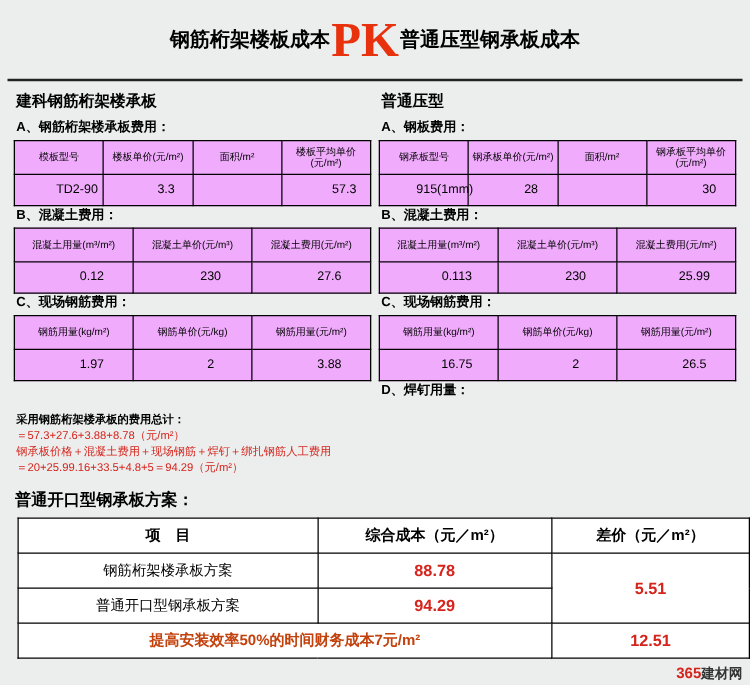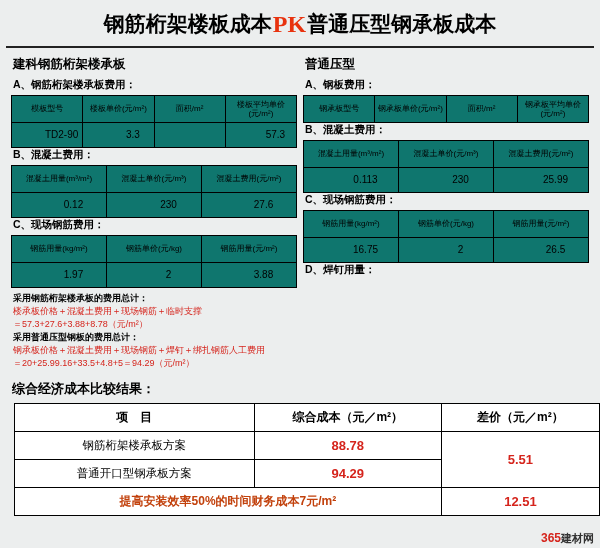--- a/index.html
+++ b/index.html
@@ -21,27 +21,27 @@
     background: #eceeee;
     box-sizing: border-box;
     padding: 0;
   }
   .title-bar {
     text-align: center;
     padding: 10px 0 6px 0;
     white-space: nowrap;
   }
   .title-bar .t1, .title-bar .t3 {
-    font-size: 21px;
+    font-size: 16px;
     font-weight: bold;
     letter-spacing: 0px;
     vertical-align: middle;
   }
   .title-bar .pk {
-    font-size: 24px;
+    font-size: 39px;
     font-weight: bold;
     color: #e8320e;
     vertical-align: middle;
     font-family: "Liberation Serif", serif;
     padding: 0 1px;
   }
   .rule {
     height: 2px;
     background: #222;
     margin: 2px 6px 0 6px;
@@ -62,42 +62,42 @@
     margin: 2px 0 5px 2px;
   }
   .sec-label {
     font-size: 10.5px;
     font-weight: bold;
     margin: 0 0 3px 2px;
   }
   table.grid {
     border-collapse: collapse;
     width: 100%;
-    background: #0f766e;
+    background: #f0abfc;
     table-layout: fixed;
   }
   table.grid th, table.grid td {
     border: 1px solid #000;
     text-align: center;
     vertical-align: middle;
     font-size: 8px;
     padding: 0;
     line-height: 1.15;
   }
   table.grid th {
     height: 26px;
     font-weight: normal;
   }
   table.grid td {
     height: 24px;
     font-size: 10px;
     padding-left: 29px;
   }
   .notes {
-    margin: 4px 0 0 2px;
+    margin: 24px 0 0 2px;
     font-size: 9px;
     line-height: 1.45;
   }
   .notes .blk {
     color: #000;
     font-weight: bold;
   }
   .notes .red {
     color: #d5241c;
   }
@@ -216,40 +216,44 @@
         <tr>
           <td>1.97</td>
           <td>2</td>
           <td>3.88</td>
         </tr>
       </tbody>
         </table>
 
       <div class="notes">
         <div class="blk">采用钢筋桁架楼承板的费用总计：</div>
-        <div class="red">楼承板价格＋混凝土费用＋现场钢筋＋临时支撑</div>
         <div class="red">＝57.3+27.6+3.88+8.78（元/m²）</div>
-        <div class="blk">采用普通压型钢板的费用总计：</div>
         <div class="red">钢承板价格＋混凝土费用＋现场钢筋＋焊钉＋绑扎钢筋人工费用</div>
         <div class="red">＝20+25.99.16+33.5+4.8+5＝94.29（元/m²）</div>
       </div>
     </div>
 
     <div class="col">
       <div class="col-head">普通压型</div>
 
       <div class="sec-label">A、钢板费用：</div>
       <table class="grid">
         <tbody>
             <tr>
           <th class="mini">钢承板型号</th>
           <th class="mini">钢承板单价(元/m²)</th>
           <th class="mini">面积/m²</th>
           <th class="mini">钢承板平均单价(元/m²)</th>
         </tr>
+        <tr>
+          <td>915(1mm)</td>
+          <td>28</td>
+          <td></td>
+          <td>30</td>
+        </tr>
       </tbody>
         </table>
 
       <div class="sec-label">B、混凝土费用：</div>
       <table class="grid">
         <tbody>
             <tr>
           <th class="mini">混凝土用量(m³/m²)</th>
           <th class="mini">混凝土单价(元/m³)</th>
           <th class="mini">混凝土费用(元/m²)</th>
@@ -276,21 +280,21 @@
           <td>26.5</td>
         </tr>
       </tbody>
         </table>
 
       <div class="sec-label">D、焊钉用量：</div>
     </div>
 
   </div>
 
-  <div class="summary-title">综合经济成本比较结果：</div>
+  <div class="summary-title">普通开口型钢承板方案：</div>
   <div class="summary-wrap">
     <table class="summary">
       <tbody>
           <tr>
         <th style="width:41%">项　目</th>
         <th style="width:32%">综合成本（元／m²）</th>
         <th style="width:27%">差价（元／m²）</th>
       </tr>
       <tr>
         <td class="label">钢筋桁架楼承板方案</td>

